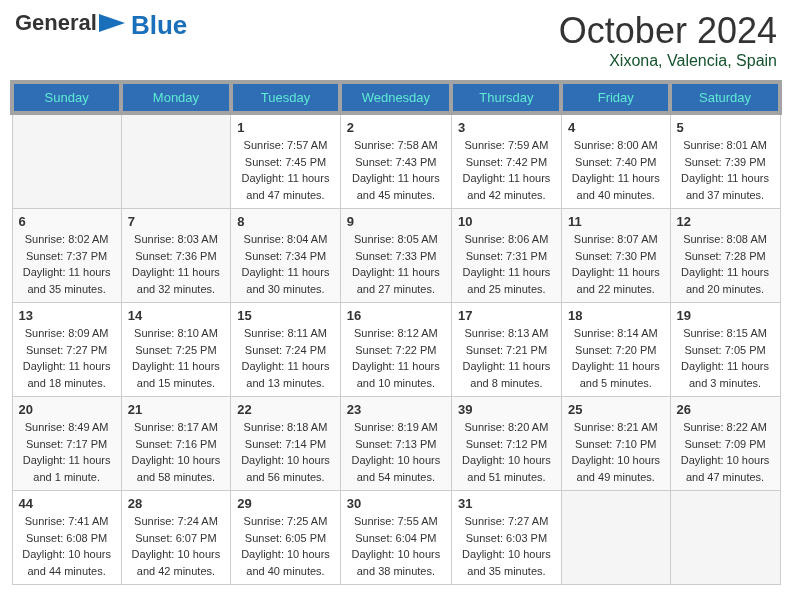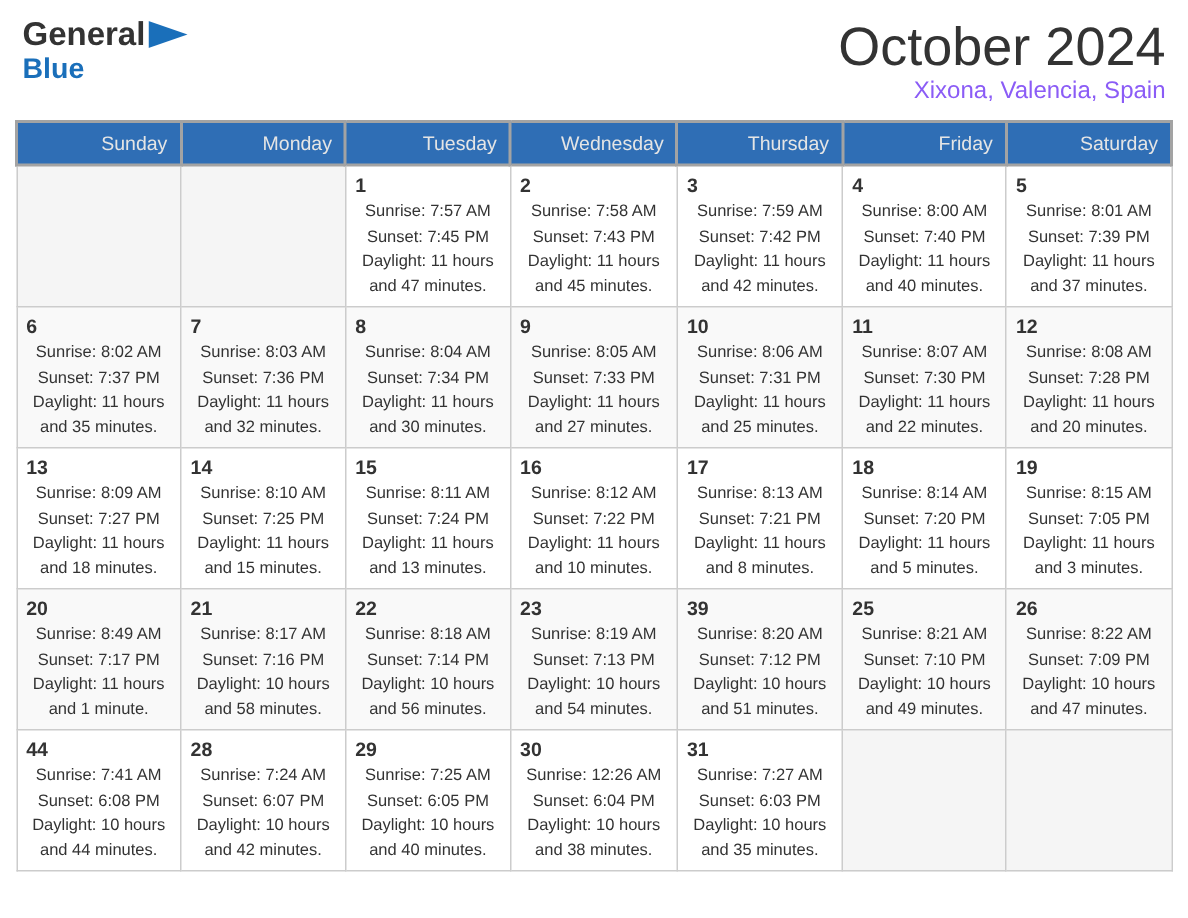--- a/index.html
+++ b/index.html
@@ -12,53 +12,53 @@
     }
     .header {
       display: flex;
       justify-content: space-between;
       align-items: flex-start;
       margin-bottom: 10px;
       padding: 0 5px;
     }
     .logo {
       display: flex;
-      flex-direction: column;
+      flex-direction: row;
       align-items: flex-start;
       text-align: right;
     }
     .logo-line {
       display: flex;
       align-items: center;
     }
     .title-section {
       text-align: right;
     }
     .month-title {
       font-size: 36px;
       font-weight: normal;
       color: #333;
       margin-left: 36px;
     }
     .location {
       font-size: 16px;
-      color: #8b5cf6;
+      color: #14532d;
     }
     .calendar {
       width: 100%;
       border-collapse: collapse;
     }
     .calendar th {
       background-color: #2f6eb5;
-      color: #e5e5e5;
-      text-align: right;
+      color: #5eead4;
+      text-align: center;
       padding: 6px 8px;
       font-size: 13px;
       font-weight: normal;
-      border: 2px solid #a3a3a3;
+      border: 4px solid #a3a3a3;
     }
     .calendar td {
       border: 1px solid #ccc;
       vertical-align: top;
       padding: 5px 6px;
       width: 113px;
       min-height: 80px;
       font-size: 11px;
       color: #333;
       background: #fff;
@@ -86,21 +86,21 @@
 
 <div class="header">
   <div class="logo">
     <div class="logo-line">
       <span style="font-size:22px;font-weight:bold;color:#333;">General</span>
       <svg width="32" height="22" viewBox="0 0 32 22" style="margin-left:2px;">
         <polygon points="0,2 26,11 0,20" fill="#1a6fba"></polygon>
       </svg>
     </div>
     <div>
-      <span style="font-size:19px;font-weight:bold;color:#1a6fba;">Blue</span>
+      <span style="font-size:26px;font-weight:bold;color:#1a6fba;">Blue</span>
     </div>
   </div>
   <div class="title-section">
     <div class="month-title">October 2024</div>
     <div class="location">Xixona, Valencia, Spain</div>
   </div>
 </div>
 
 <table class="calendar">
   <thead>
@@ -354,21 +354,21 @@
         <span class="day-number">29</span>
         <div class="day-info">
           <span>Sunrise: 7:25 AM</span><br>
           <span>Sunset: 6:05 PM</span><br>
           <span>Daylight: 10 hours and 40 minutes.</span>
         </div>
       </td>
         <td>
         <span class="day-number">30</span>
         <div class="day-info">
-          <span>Sunrise: 12:26 AM</span><br>
+          <span>Sunrise: 7:55 AM</span><br>
           <span>Sunset: 6:04 PM</span><br>
           <span>Daylight: 10 hours and 38 minutes.</span>
         </div>
       </td>
         <td>
         <span class="day-number">31</span>
         <div class="day-info">
           <span>Sunrise: 7:27 AM</span><br>
           <span>Sunset: 6:03 PM</span><br>
           <span>Daylight: 10 hours and 35 minutes.</span>

